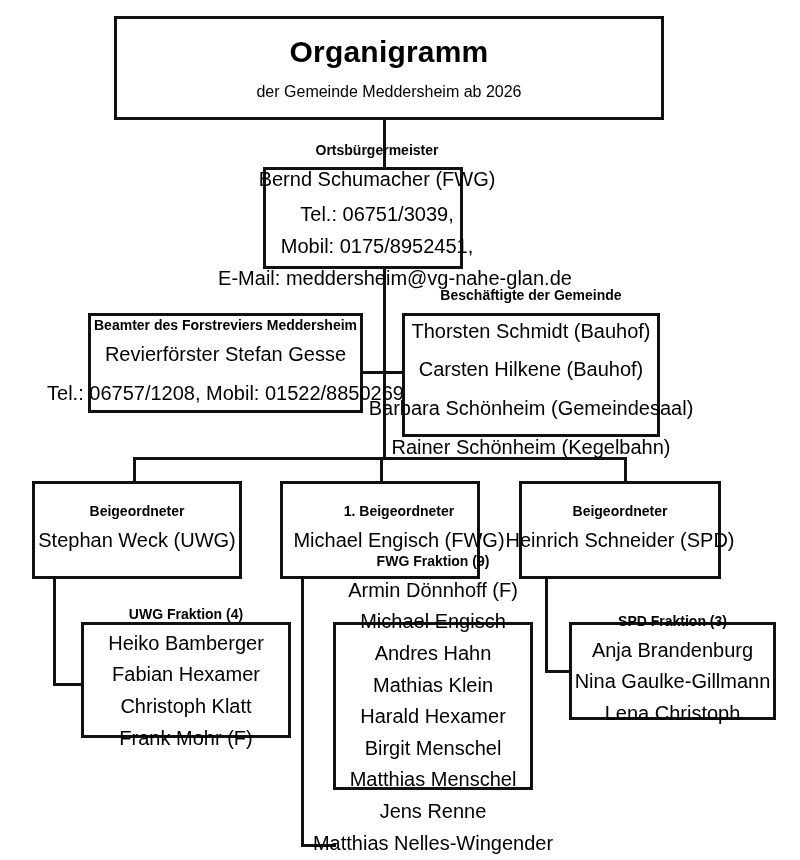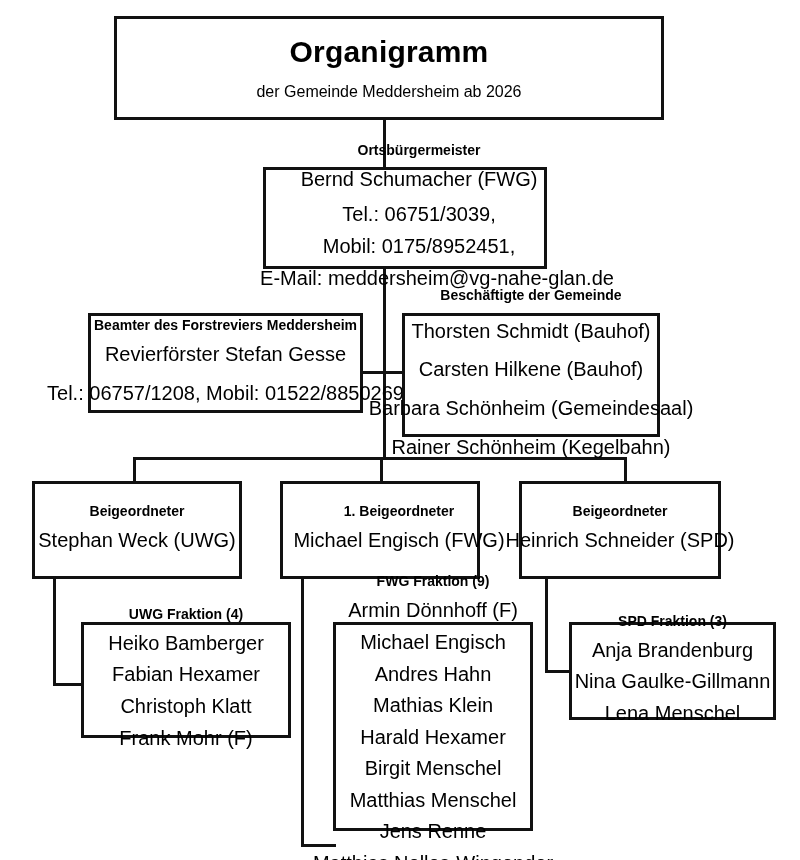--- a/index.html
+++ b/index.html
@@ -61,28 +61,28 @@
   .ln-spaced { margin-top: 7px; }
   .contact-block { margin-top: 4px; }
   .overflow-line {
     position: relative;
     z-index: 6;
     margin-left: 36px;
   }
 
   
   #node-title      { left: 114px;  top: 16px;  width: 550px; height: 104px; }
-  #node-mayor      { left: 263px;  top: 167px; width: 284px; height: 102px; padding-left: 28px; }
+  #node-mayor      { left: 263px;  top: 167px; width: 200px; height: 102px; padding-left: 28px; }
   #node-forest     { left: 88px;   top: 313px; width: 275px; height: 100px; }
   #node-employees  { left: 402px;  top: 313px; width: 258px; height: 124px; }
   #node-deputy-1   { left: 32px;   top: 481px; width: 210px; height: 98px; }
   #node-deputy-2   { left: 280px;  top: 481px; width: 200px; height: 98px; padding-left: 38px; }
   #node-deputy-3   { left: 519px;  top: 481px; width: 202px; height: 98px; }
   #node-fraktion-uwg { left: 81px; top: 622px; width: 210px; height: 116px; }
-  #node-fraktion-fwg { left: 333px; top: 622px; width: 200px; height: 209px; }
+  #node-fraktion-fwg { left: 333px; top: 622px; width: 200px; height: 168px; }
   #node-fraktion-spd { left: 569px; top: 622px; width: 207px; height: 98px; }
 
   
   #conn-title-down     { left: 383px; top: 120px; height: 47px; }
   #conn-mayor-down     { left: 383px; top: 269px; height: 189px; }
   #conn-mid-h          { left: 363px; top: 371px; width: 42px; }
   #conn-bus            { left: 133px; top: 457px; width: 494px; }
   #conn-drop-left      { left: 133px; top: 457px; height: 24px; }
   #conn-drop-mid       { left: 380px; top: 457px; height: 24px; }
   #conn-drop-right     { left: 624px; top: 457px; height: 24px; }
@@ -174,16 +174,16 @@
     <div class="ln">Birgit Menschel</div>
     <div class="ln">Matthias Menschel</div>
     <div class="ln">Jens Renne</div>
     <div class="ln">Matthias Nelles-Wingender</div>
   </div>
 
   <div class="node" id="node-fraktion-spd">
     <div class="hdr">SPD Fraktion (3)</div>
     <div class="ln">Anja Brandenburg</div>
     <div class="ln">Nina Gaulke-Gillmann</div>
-    <div class="ln">Lena Menschel</div>
+    <div class="ln">Lena Christoph</div>
   </div>
 
 </div>
 
 </body></html>

